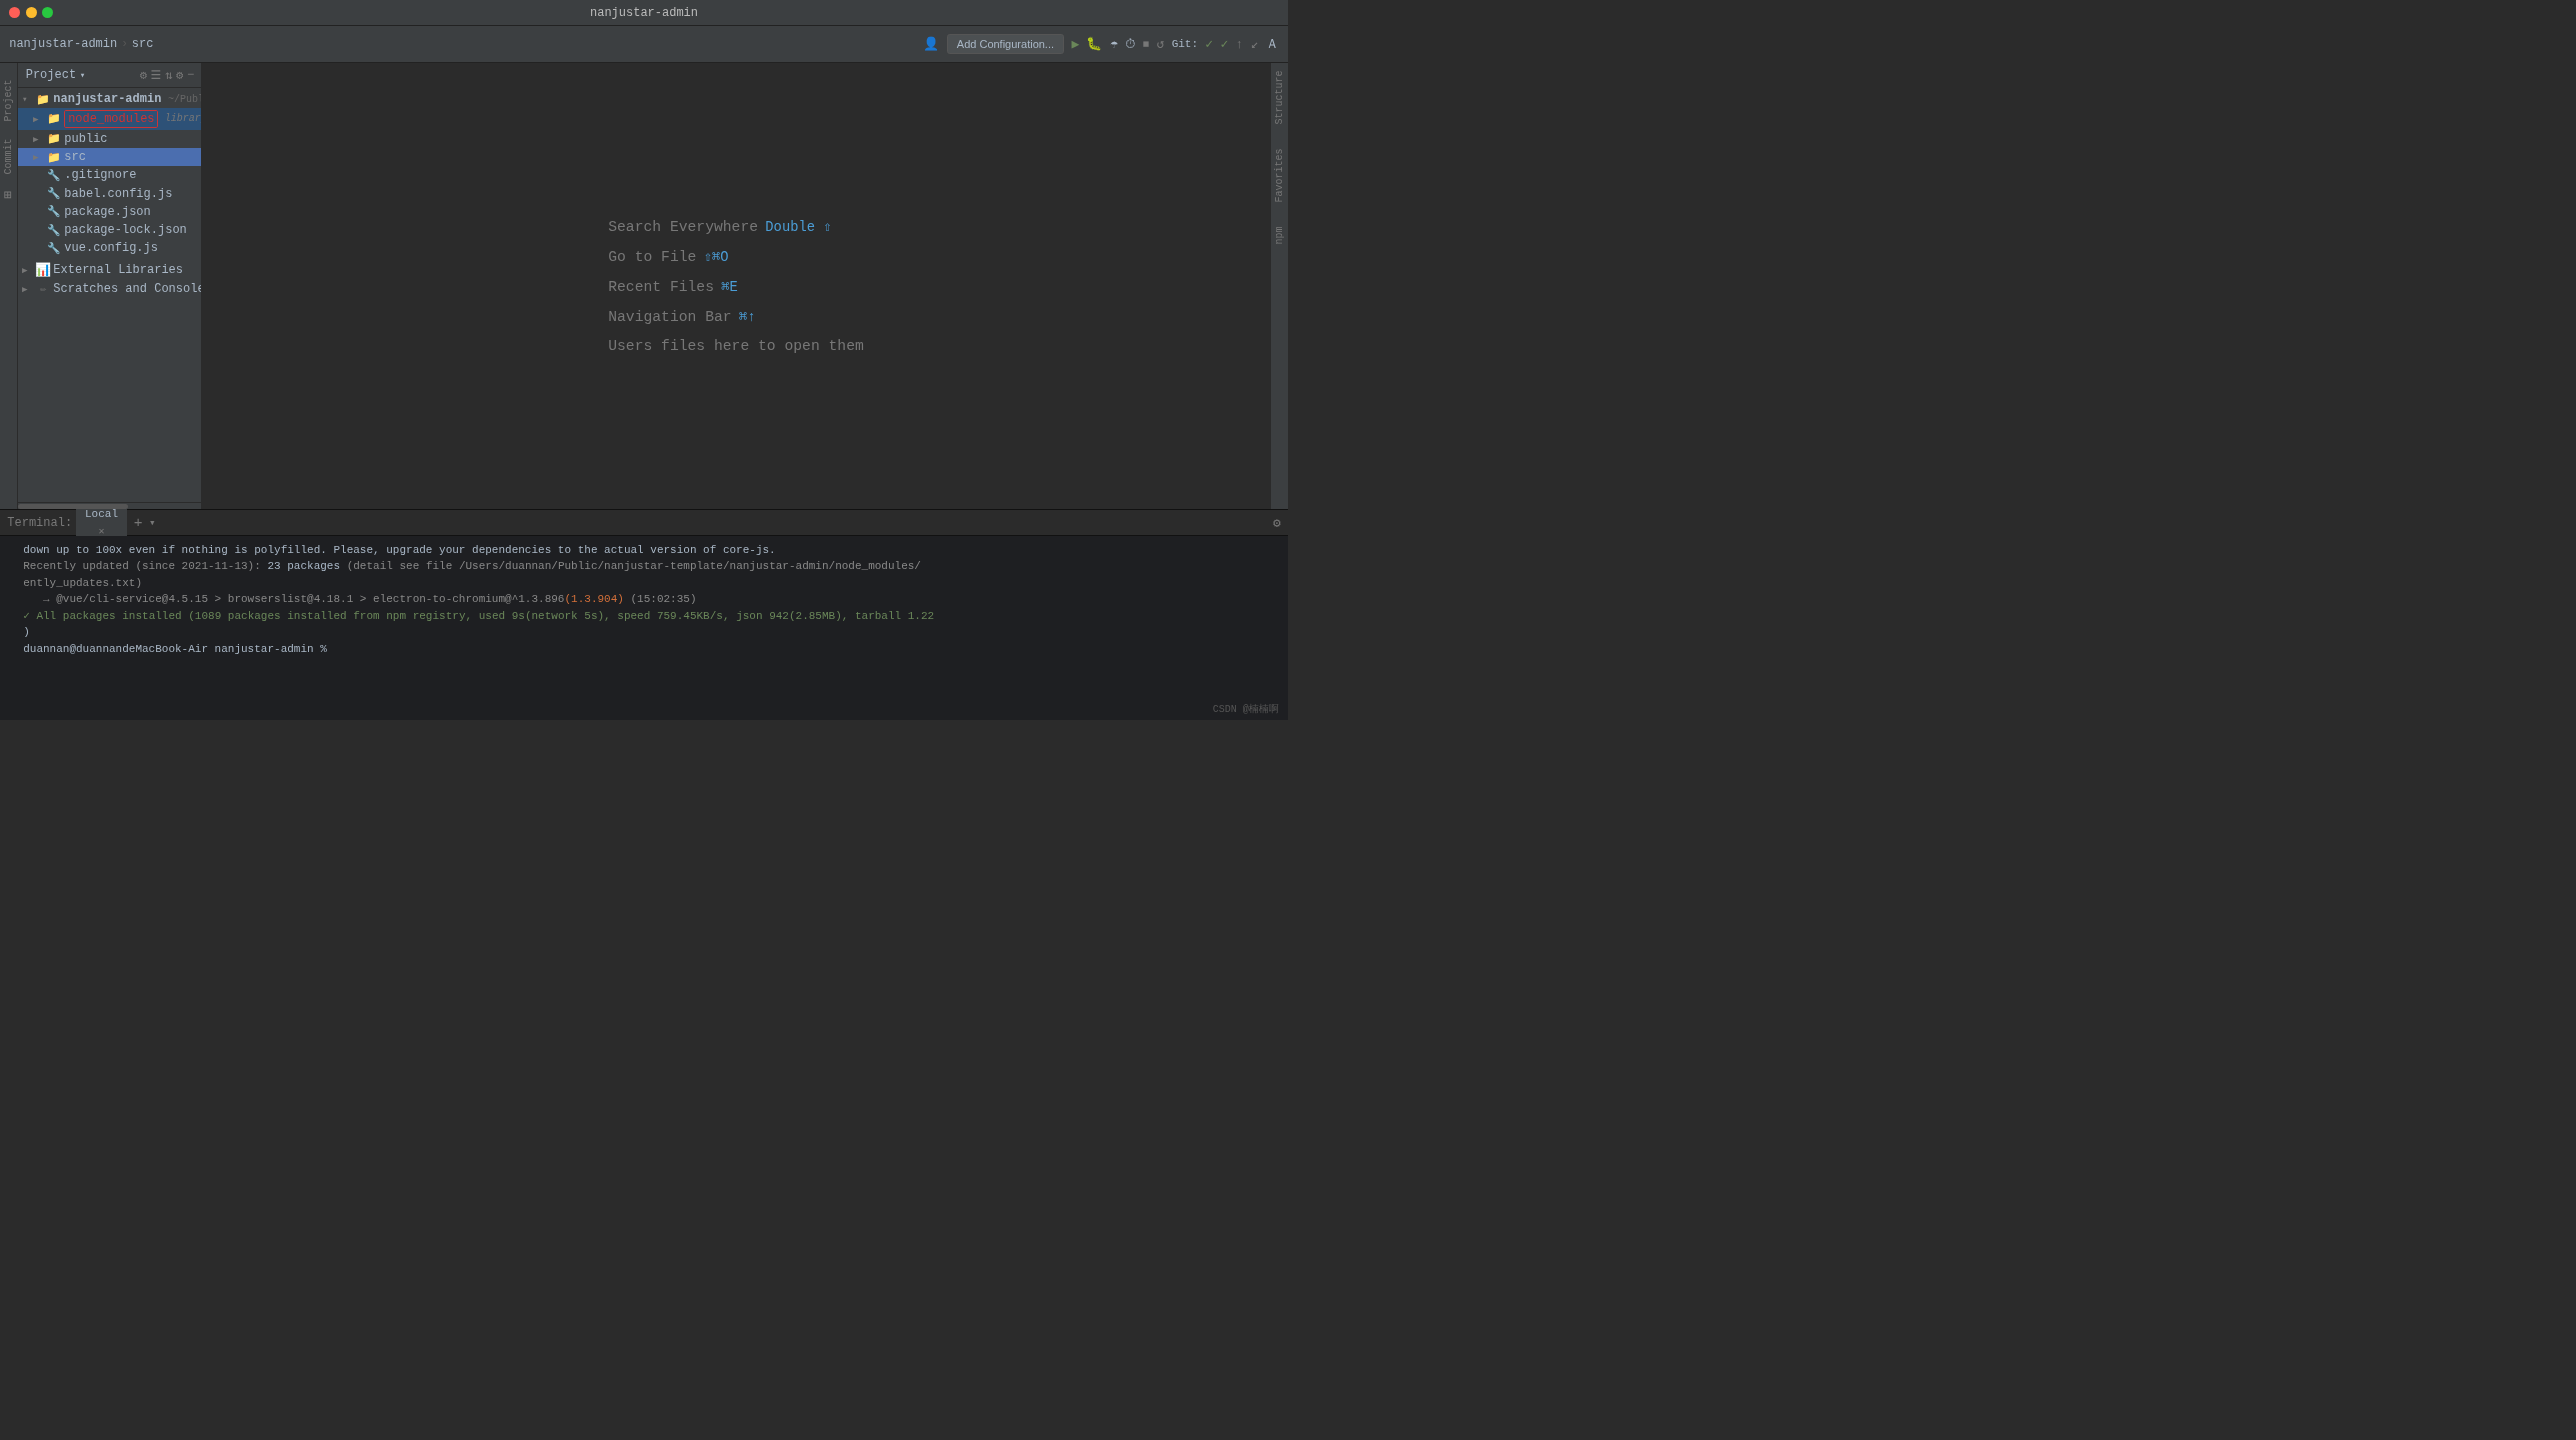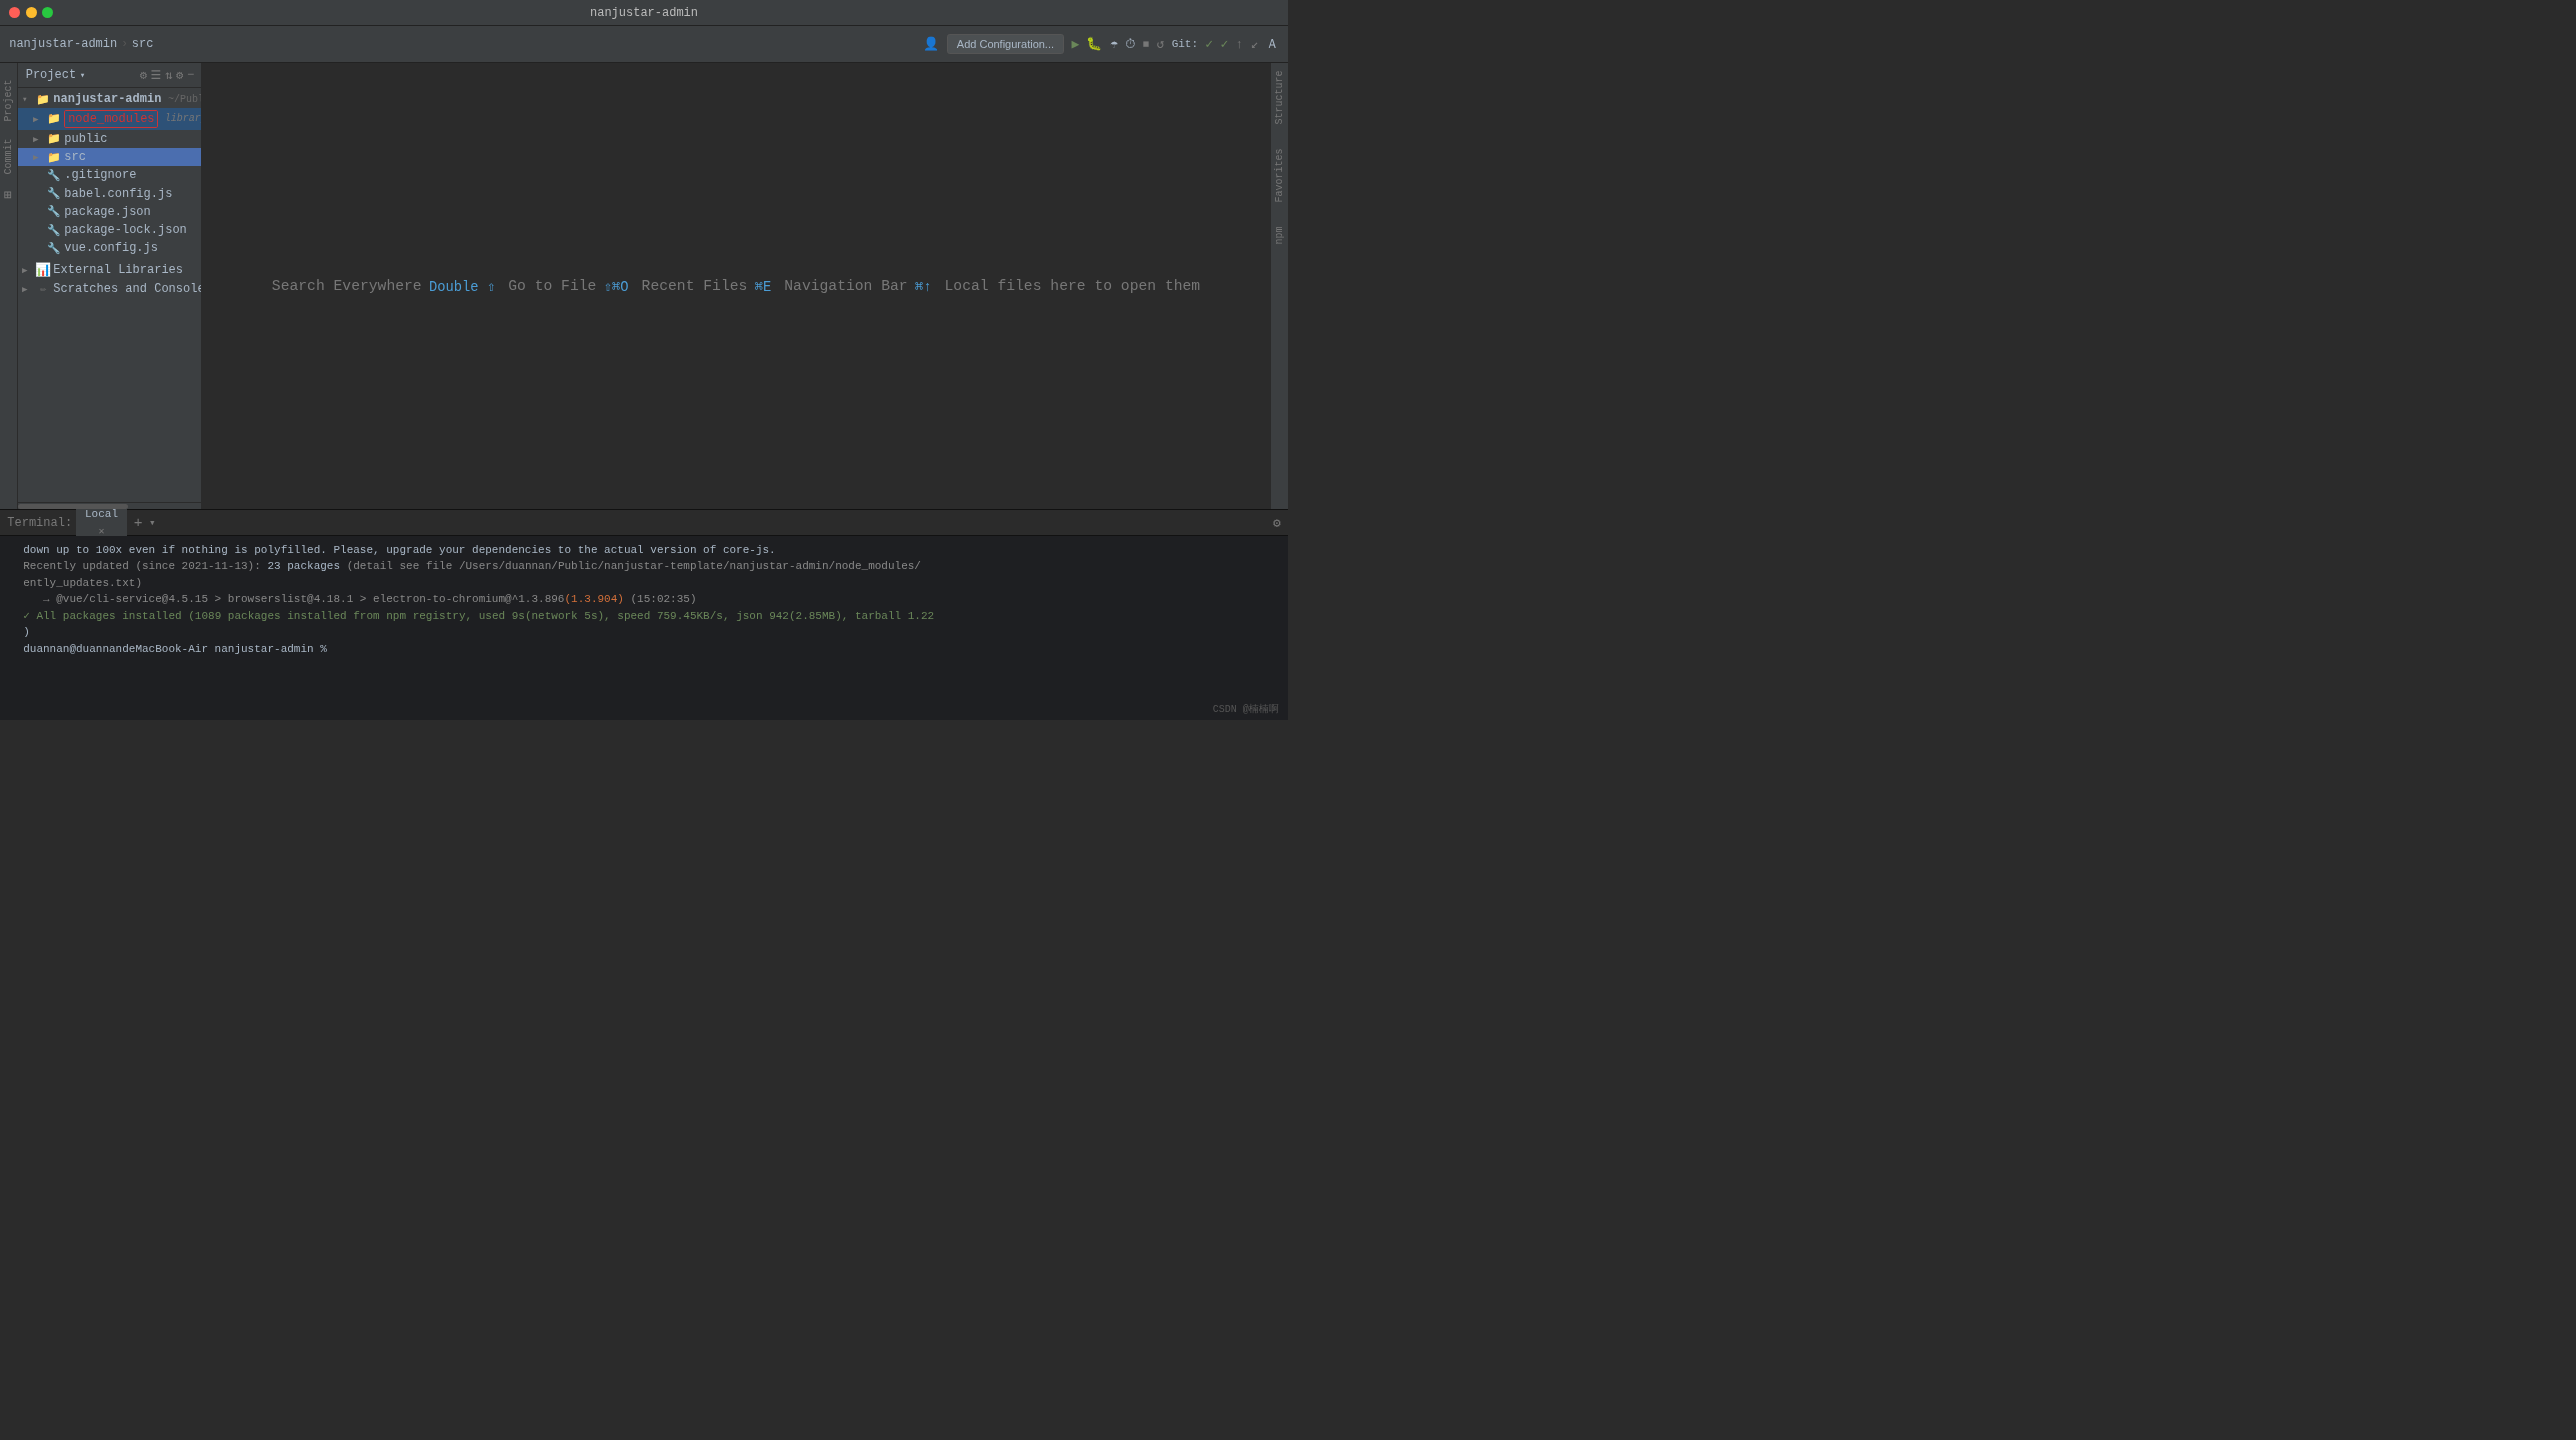--- a/index.html
+++ b/index.html
@@ -198,21 +198,21 @@
       flex: 1;
       background: #2b2b2b;
       display: flex;
       flex-direction: column;
       align-items: center;
       justify-content: center;
       position: relative;
     }
     .drop-hints {
       display: flex;
-      flex-direction: row;
+      flex-direction: column;
       align-items: flex-start;
       gap: 13px;
     }
     .hint-row {
       display: flex;
       align-items: center;
       gap: 7.3px;
       font-size: 14.7px;
       color: #777;
     }
@@ -455,21 +455,21 @@
         </div>
         <div class="hint-row">
           <span class="hint-label">Recent Files</span>
           <span class="hint-shortcut">⌘E</span>
         </div>
         <div class="hint-row">
           <span class="hint-label">Navigation Bar</span>
           <span class="hint-shortcut">⌘↑</span>
         </div>
         <div class="hint-row">
-          <span class="hint-label">Local files here to open them</span>
+          <span class="hint-label">Users files here to open them</span>
         </div>
       </div>
     </div>
 
     <div class="right-sidebar">
       <div style="writing-mode:vertical-rl;transform:rotate(180deg);font-size:10px;color:#777;padding:7.3px 2.8px;cursor:pointer;">Structure</div>
       <div style="writing-mode:vertical-rl;transform:rotate(180deg);font-size:10px;color:#777;padding:7.3px 2.8px;cursor:pointer;margin-top:9.2px;">Favorites</div>
       <div style="writing-mode:vertical-rl;transform:rotate(180deg);font-size:10px;color:#777;padding:7.3px 2.8px;cursor:pointer;margin-top:9.2px;">npm</div>
     </div>
 

